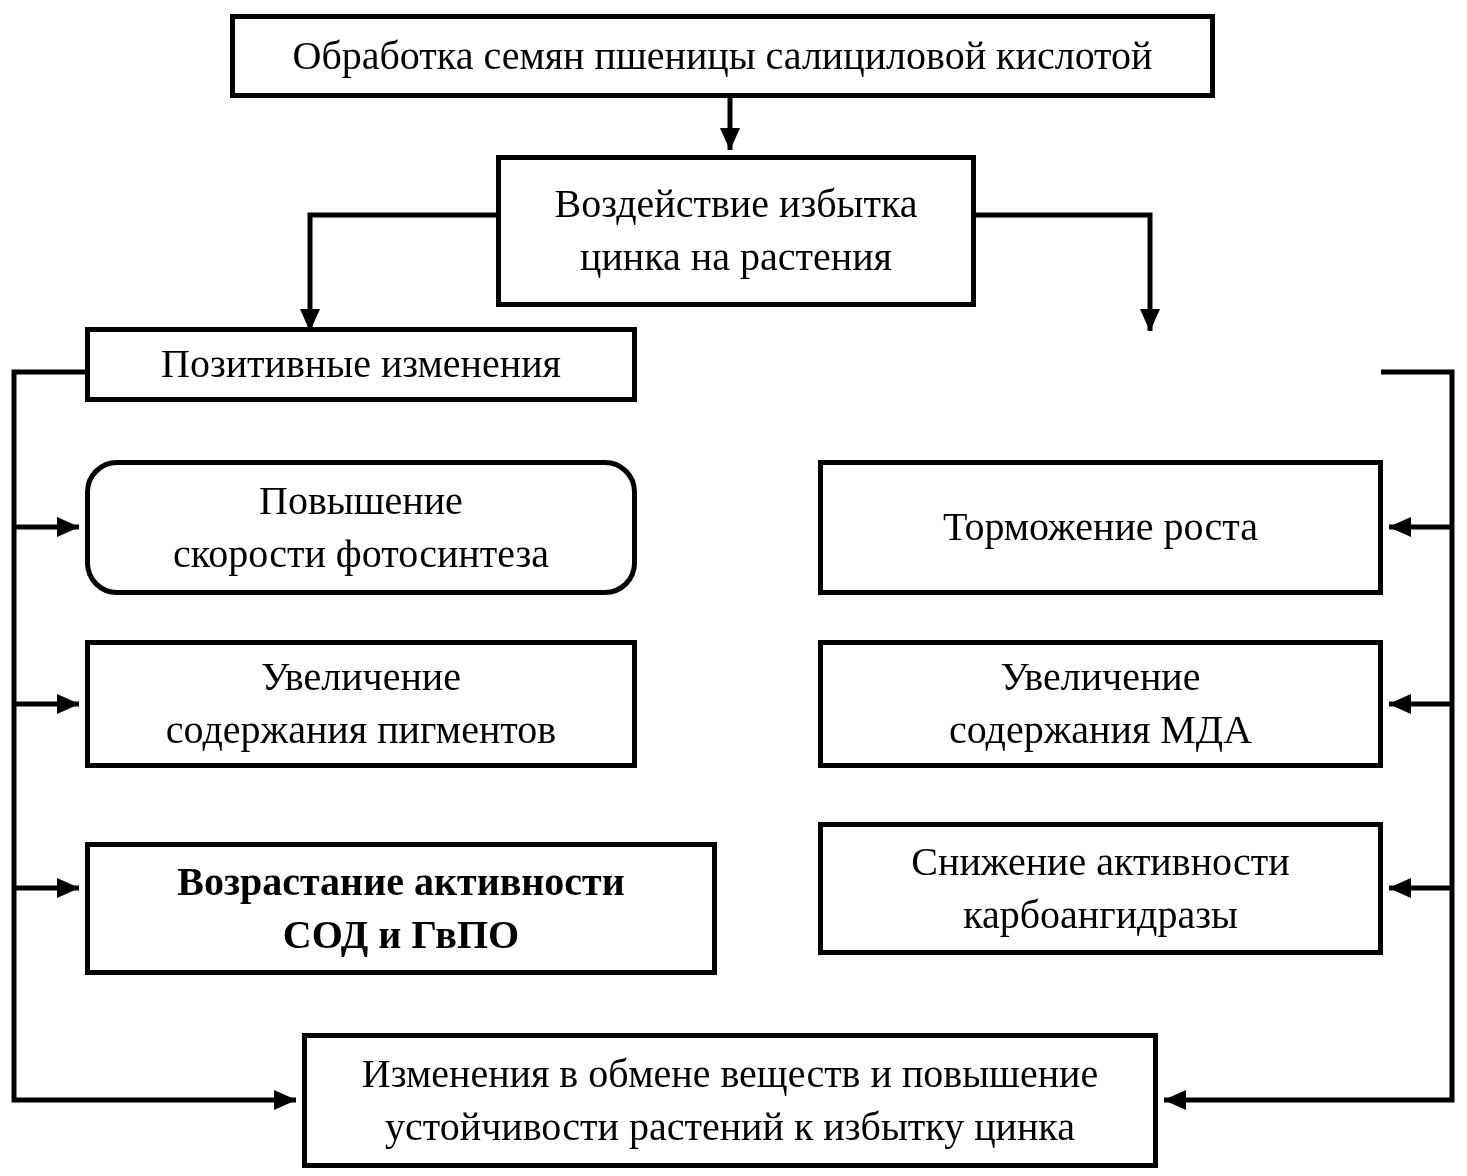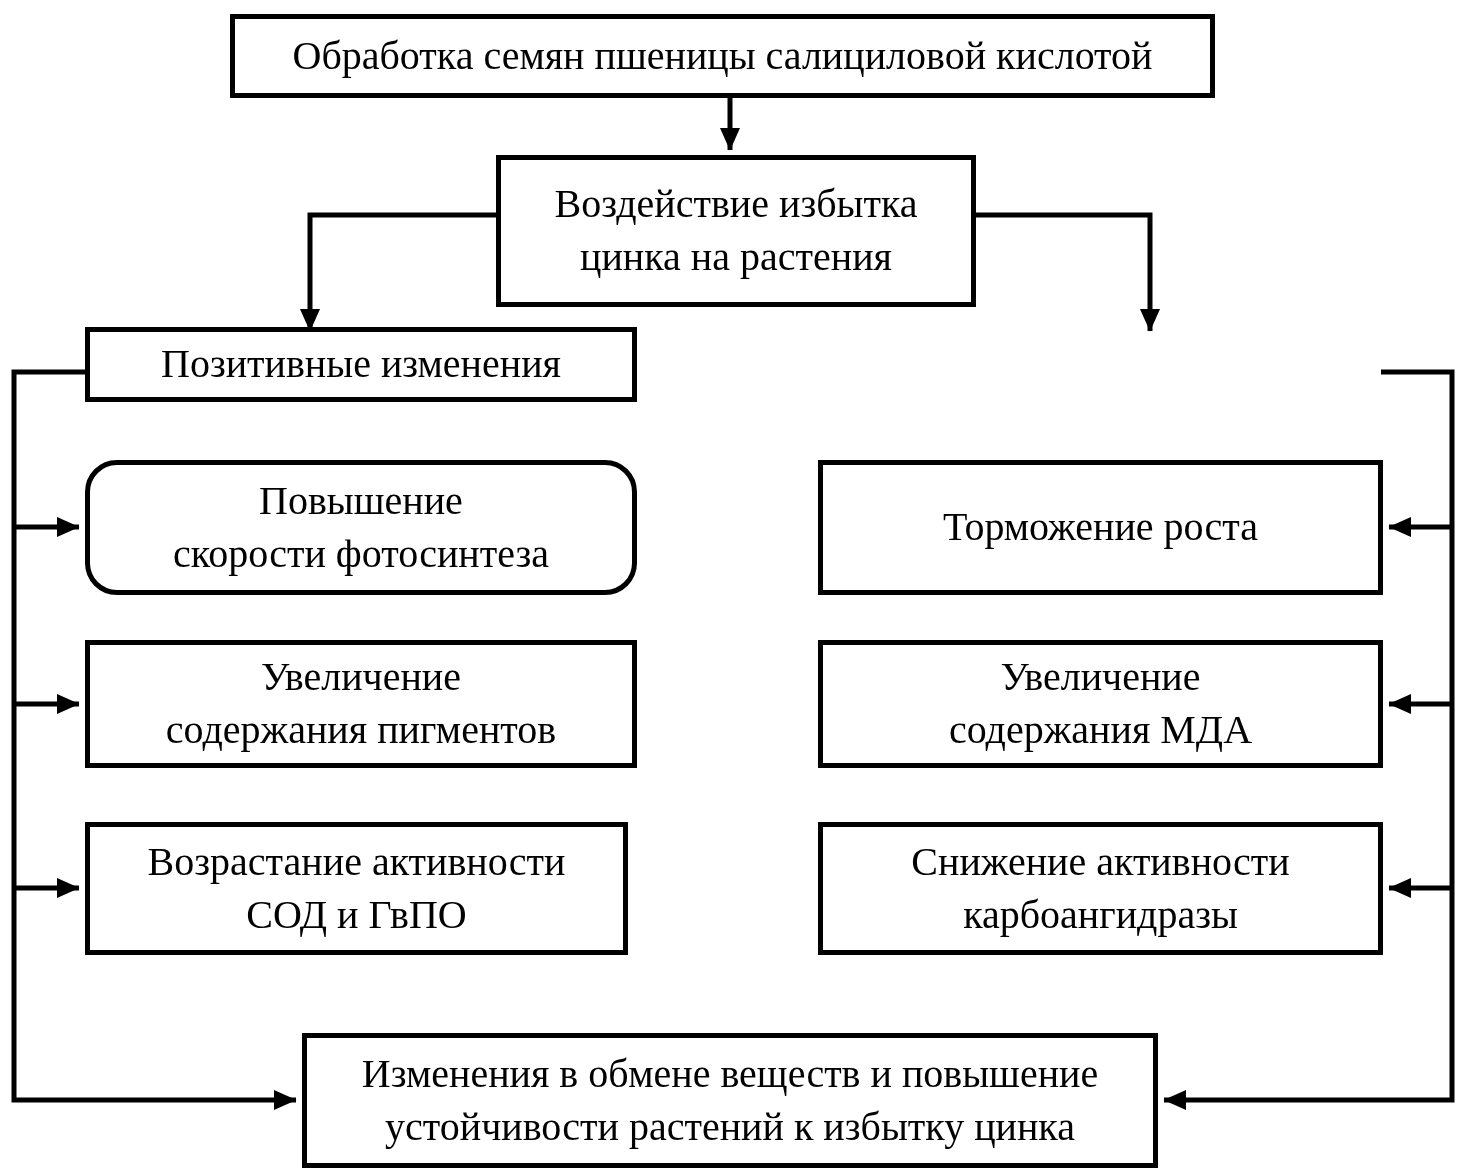--- a/index.html
+++ b/index.html
@@ -37,21 +37,21 @@
     line-height: 1.32;
     padding: 2px 6px;
   }
   
   .box-title    { left: 230px; top: 14px;  width: 985px; height: 84px;  }
   .box-cause    { left: 496px; top: 155px; width: 480px; height: 152px; }
   .box-pos-head { left: 85px;  top: 327px; width: 552px; height: 75px;  }
   .box-neg-head { left: 818px; top: 337px; width: 565px; height: 75px;  }
   .box-l1       { left: 85px;  top: 460px; width: 552px; height: 135px; border-radius: 32px; }
   .box-l2       { left: 85px;  top: 640px; width: 552px; height: 128px; }
-  .box-l3       { left: 85px;  top: 822px; width: 543px; height: 133px; }
+  .box-l3       { left: 85px;  top: 842px; width: 632px; height: 133px; font-weight: bold; }
   .box-r1       { left: 818px; top: 460px; width: 565px; height: 135px; }
   .box-r2       { left: 818px; top: 640px; width: 565px; height: 128px; }
   .box-r3       { left: 818px; top: 822px; width: 565px; height: 133px; }
   .box-outcome  { left: 302px; top: 1033px; width: 856px; height: 135px; }
 </style>
 </head>
 <body>
 
 <div class="stage">
 

